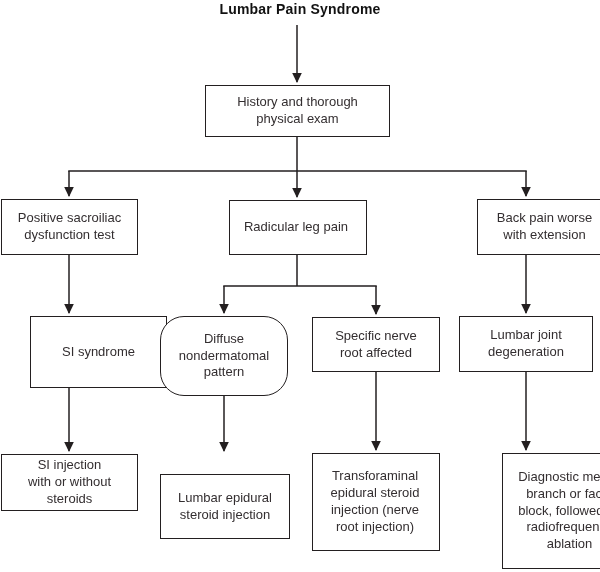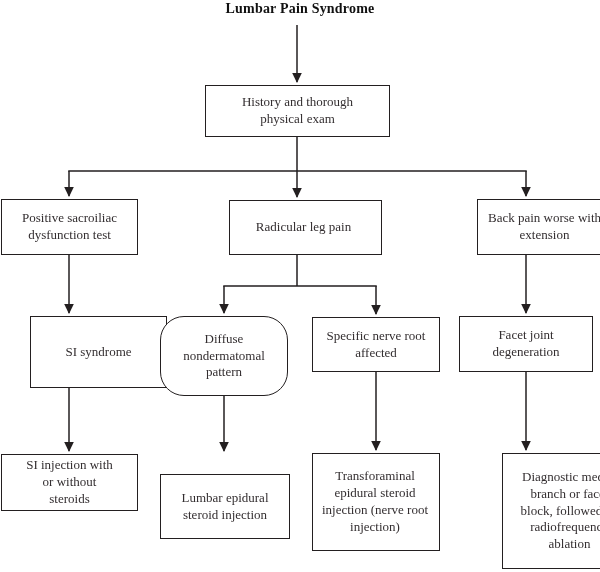--- a/index.html
+++ b/index.html
@@ -7,21 +7,21 @@
     --text: #332e30;
     --box-bg: #ffffff;
   }
   * { margin: 0; padding: 0; box-sizing: border-box; }
   html, body { background: #ffffff; }
   .canvas {
     position: relative;
     width: 600px;
     height: 572px;
     background: var(--box-bg);
-    font-family: Liberation Serif, serif;
+    font-family: Liberation Sans, sans-serif;
     overflow: hidden;
   }
   .title {
     position: absolute;
     left: 0; top: 1px;
     width: 600px;
     text-align: center;
     font-size: 14px;
     font-weight: bold;
     color: #111111;
@@ -83,26 +83,26 @@
 
     <path class="wire" d="M69,372 L69,451" marker-end="url(#ah)"></path>
     <path class="wire" d="M224,396 L224,451" marker-end="url(#ah)"></path>
     <path class="wire" d="M376,372 L376,450" marker-end="url(#ah)"></path>
     <path class="wire" d="M526,372 L526,450" marker-end="url(#ah)"></path>
   </svg>
 
   <div class="node" style="left:205px; top:85px; width:185px; height:52px; padding:16px 14px;">History and thorough physical exam</div>
 
   <div class="node" style="left:1px; top:199px; width:137px; height:56px;">Positive sacroiliac dysfunction test</div>
-  <div class="node" style="left:229px; top:200px; width:153px; height:55px;padding-left:6px;">Radicular leg pain</div>
+  <div class="node" style="left:229px; top:200px; width:138px; height:55px;padding-left:6px;">Radicular leg pain</div>
   <div class="node" style="left:458px; top:199px; width:135px; height:56px;margin-left:19px;">Back pain worse with extension</div>
 
   <div class="node" style="left:1px; top:316px; width:137px; height:72px;margin-left:29px;">SI syndrome</div>
   <div class="node" style="left:160px; top:316px; width:128px; height:80px;border-radius:24px;">Diffuse nondermatomal pattern</div>
   <div class="node" style="left:312px; top:317px; width:128px; height:55px;">Specific nerve root affected</div>
-  <div class="node" style="left:459px; top:316px; width:134px; height:56px;">Facet joint degeneration</div>
+  <div class="node" style="left:459px; top:316px; width:134px; height:56px;">Lumbar joint degeneration</div>
 
   <div class="node" style="left:1px; top:454px; width:137px; height:57px; padding:4px 23px;">SI injection with or without steroids</div>
   <div class="node" style="left:160px; top:474px; width:130px; height:65px;">Lumbar epidural steroid injection</div>
   <div class="node" style="left:312px; top:453px; width:128px; height:98px;padding-left:8px;">Transforaminal epidural steroid injection (nerve root injection)</div>
   <div class="node" style="left:458px; top:453px; width:135px; height:116px;margin-left:44px;">Diagnostic medial branch or facet block, followed by radiofrequency ablation</div>
 
 </div>
 
 </body></html>

